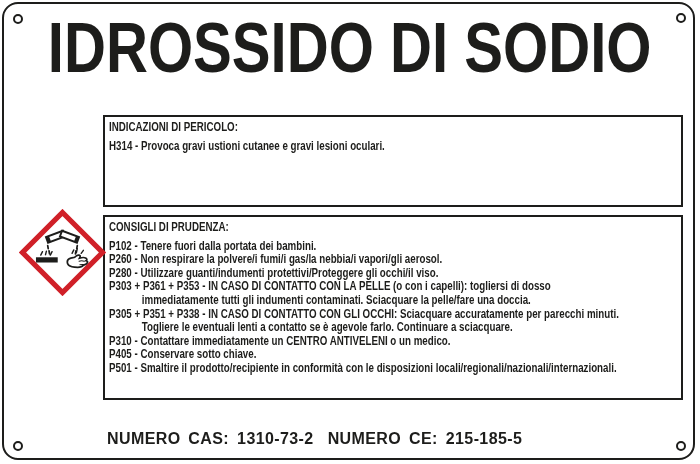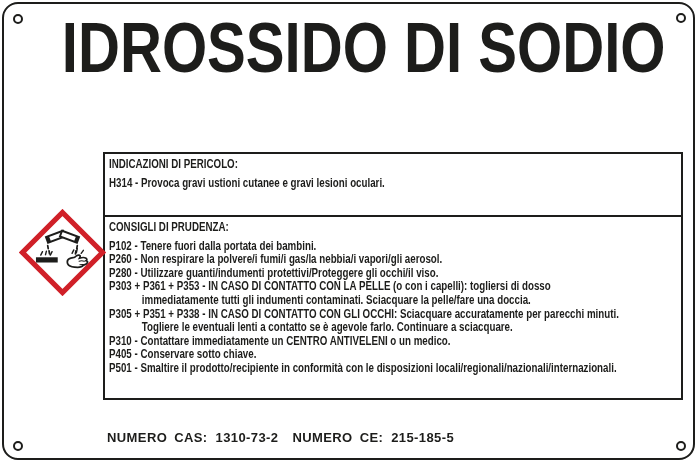--- a/index.html
+++ b/index.html
@@ -28,40 +28,40 @@
     background:#ffffff;
   }
   .hole.tl { left:13px;  top:14px; }
   .hole.tr { left:676px; top:13px; }
   .hole.bl { left:13px;  top:441px; }
   .hole.br { left:676px; top:441px; }
 
   .title-wrap {
     position:absolute; left:0; top:0;
     width:700px; height:96px;
-    display:flex; align-items:center; 
+    display:flex; align-items:center; justify-content:center;
   }
   .title {
     font-weight:bold;
     font-size:70px;
     white-space:nowrap;
     transform:scaleX(0.83);
     letter-spacing:0px;
   }
 
   .box {
     position:absolute; left:103px;
     width:580px;
     border:2px solid #1d1d1b;
     box-sizing:border-box;
     background:#ffffff;
     padding:4px 0 0 4px;
     overflow:hidden;
   }
-  #hazard-box     { top:115px; height:92px;margin-top:37px;  }
+  #hazard-box     { top:115px; height:92px;  }
   #precaution-box { top:215px; height:185px; }
 
   .cx {
     transform:scaleX(0.78);
     transform-origin:0 0;
     width:128%;
     font-weight:bold;
     font-size:12.5px;
     line-height:13.6px;
   }
@@ -70,21 +70,21 @@
   .line.cont { padding-left:42px; }
 
   .pictogram {
     position:absolute; left:19px; top:209px;
     width:87px; height:87px;
   }
 
   .footer {
     position:absolute; left:107px; top:430px;
     font-weight:bold;
-    font-size:13px;
+    font-size:16px;
     letter-spacing:0.4px;
     word-spacing:3px;
     white-space:nowrap;
   }
   .footer .gap   { display:inline-block; width:8px;  }
   .footer .gap2  { display:inline-block; width:14px; }
 </style>
 </head>
 <body>
 

